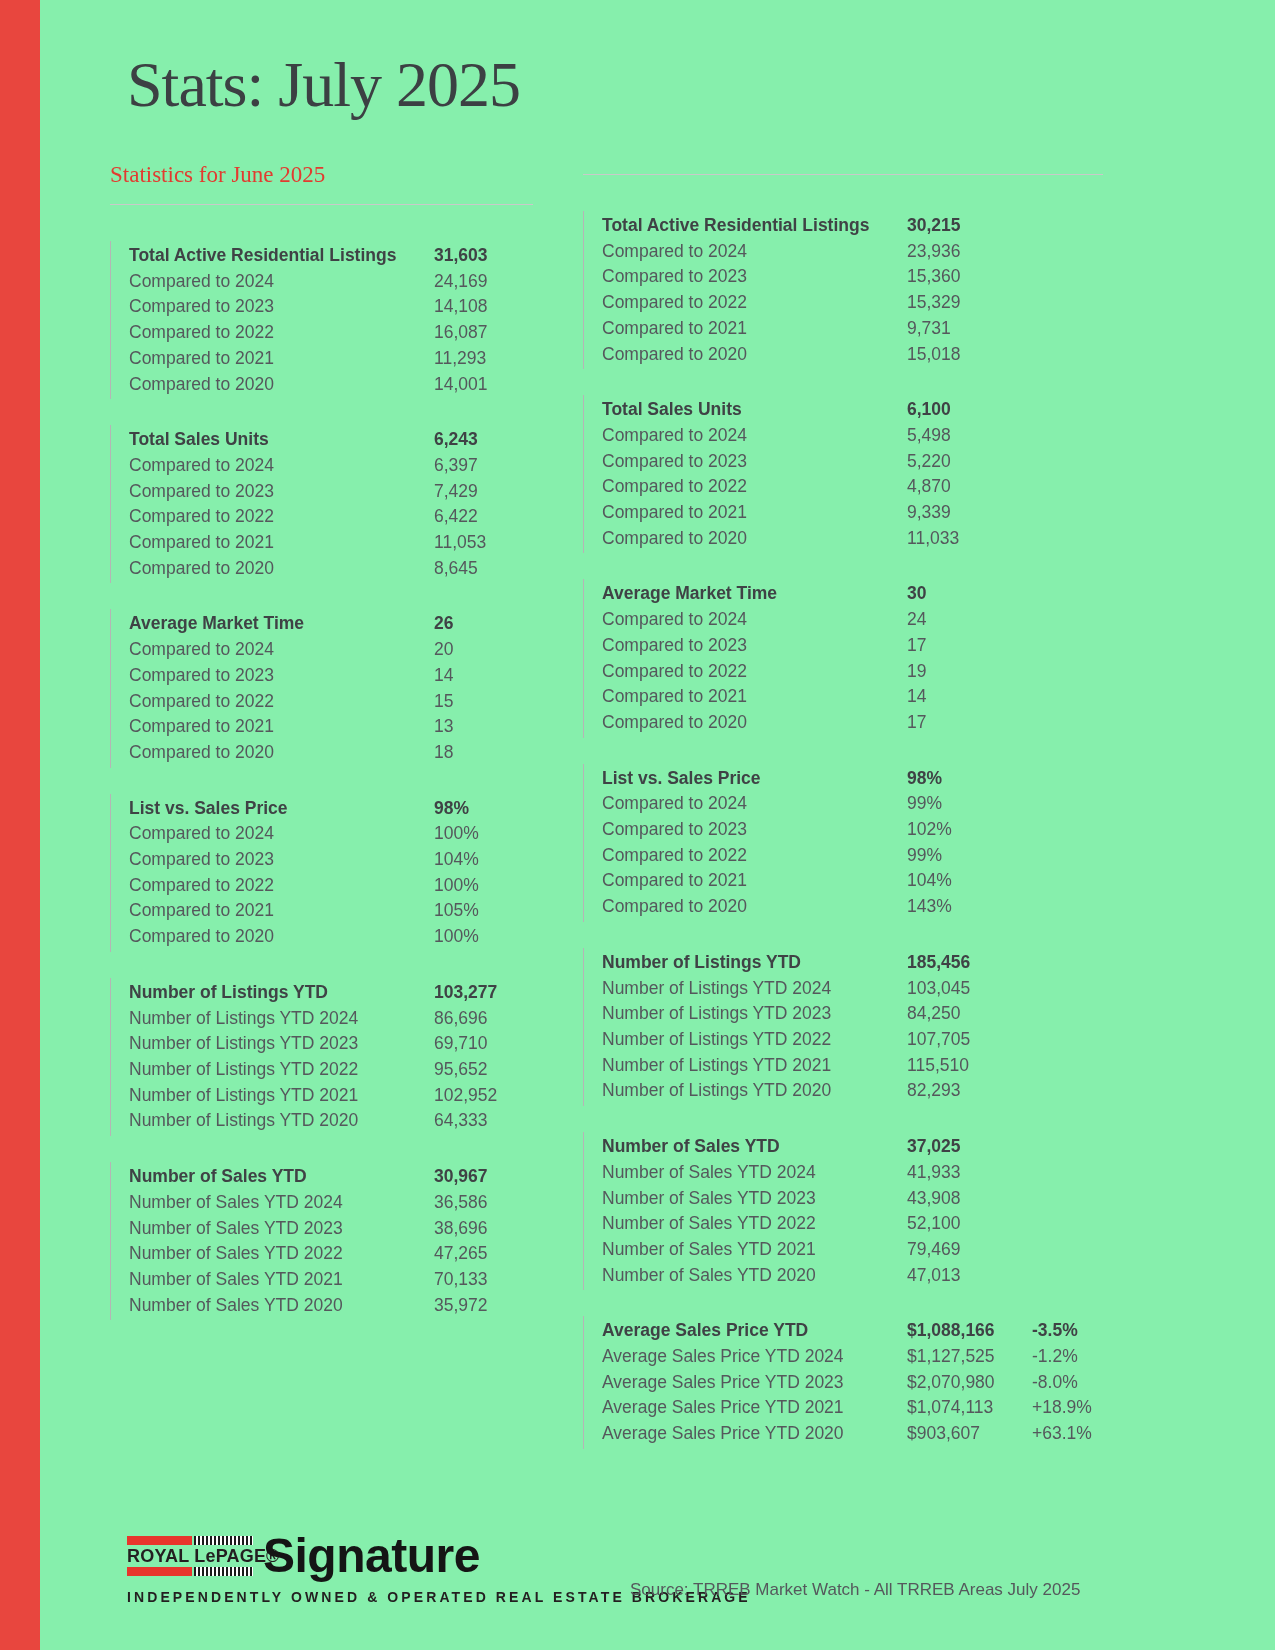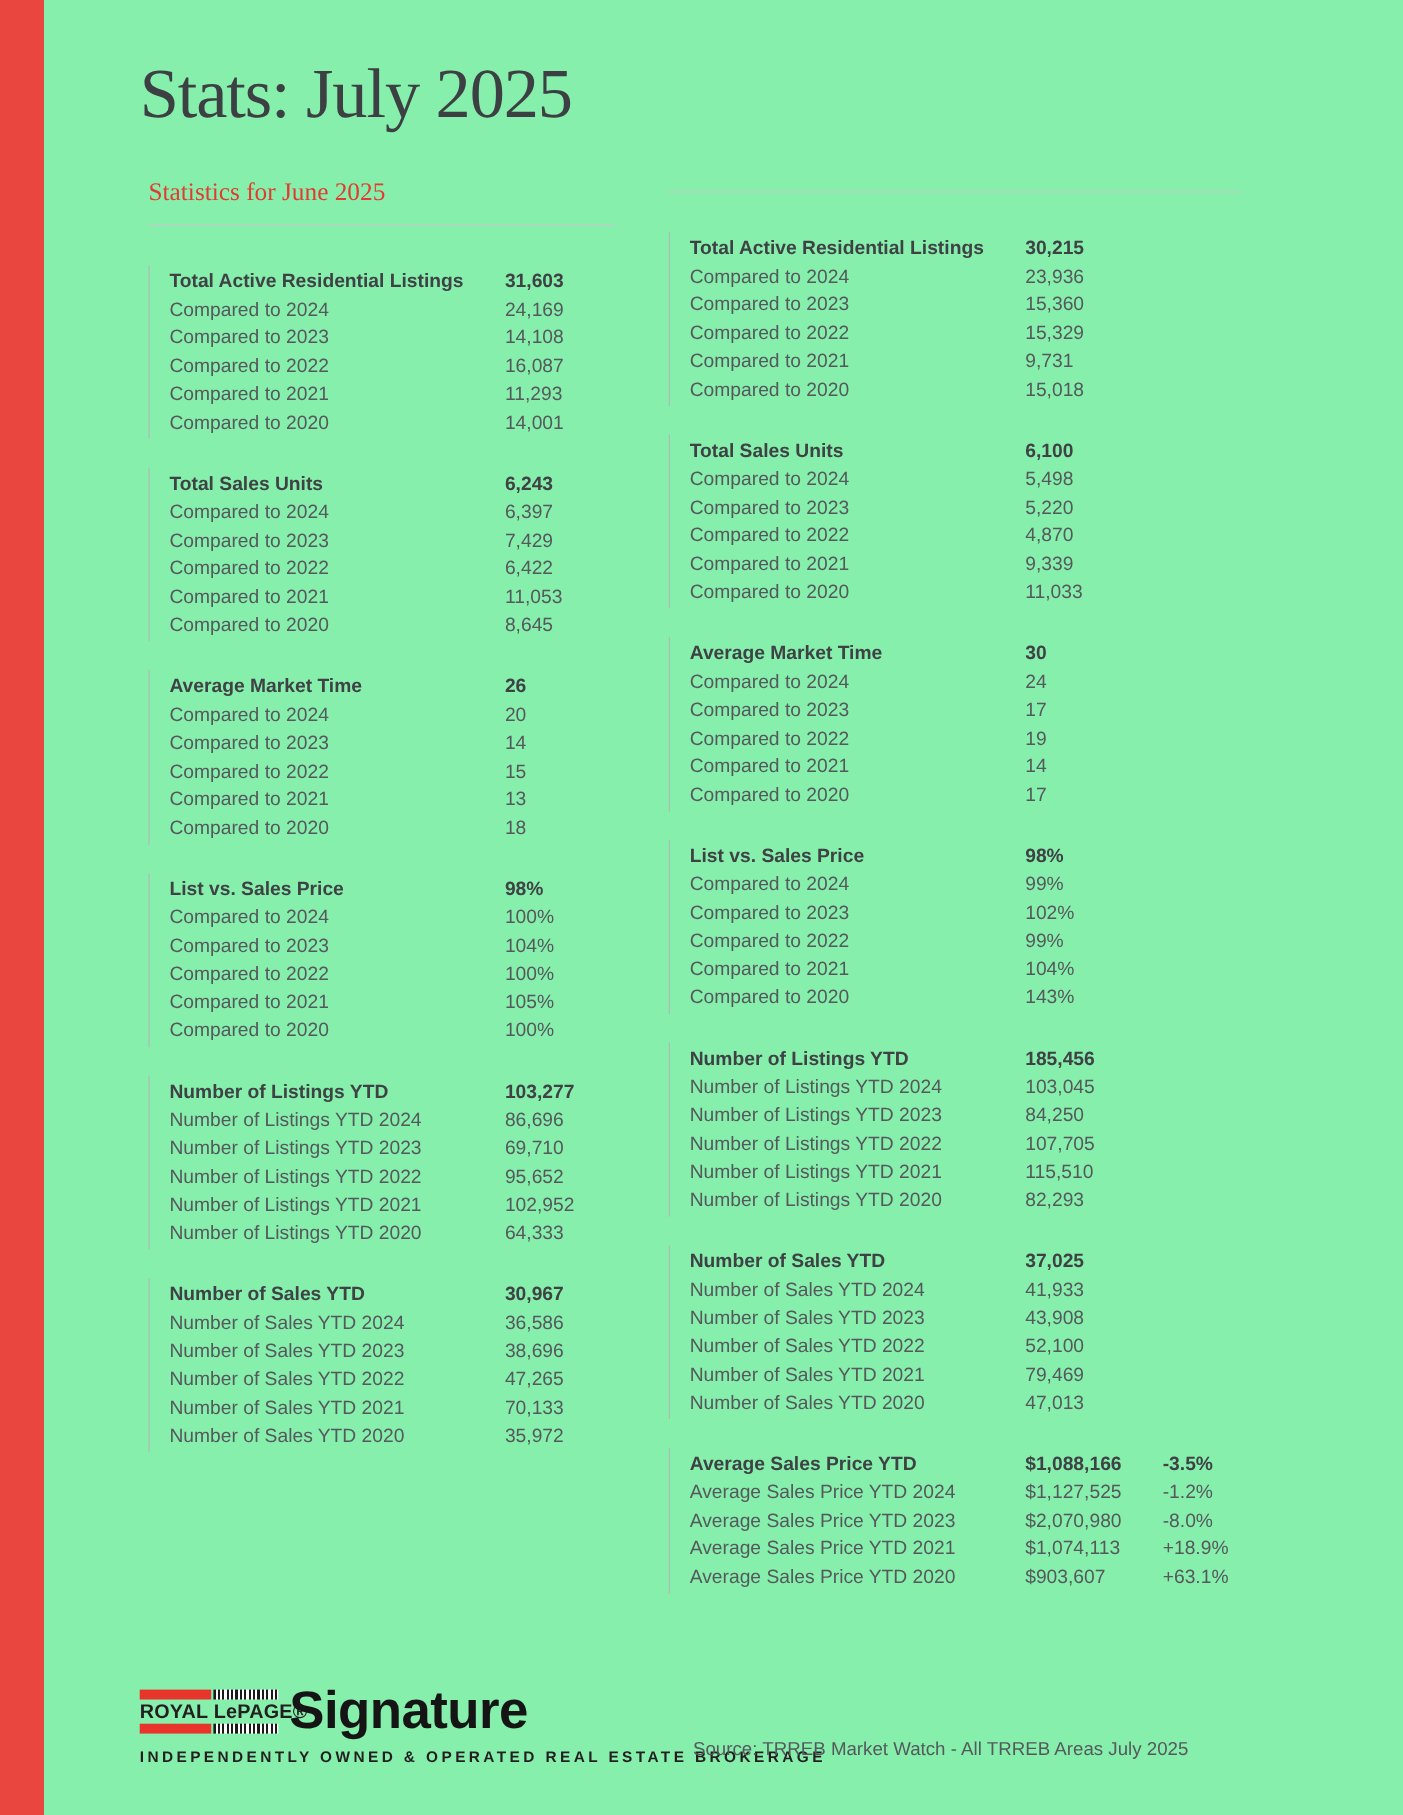--- a/index.html
+++ b/index.html
@@ -24,21 +24,21 @@
     width:40px;height:1650px;
     background:var(--accent-red);
   }
   .page-title{
     position:absolute;left:127px;top:48px;
     font-family:"Liberation Serif", serif;
     font-size:64px;font-weight:400;
     color:#3C4043;letter-spacing:-1px;
   }
   .columns{
-    position:absolute;left:135px;top:162px;
+    position:absolute;left:110px;top:162px;
     display:flex;gap:50px;justify-content:space-between;
   }
   .col{display:block;}
   .col-june{width:423px;}
   .col-july{width:520px;}
   .col-header{
     font-family:"Liberation Serif", serif;
     font-size:23px;font-weight:400;
     color:var(--header-red);
     height:30px;

